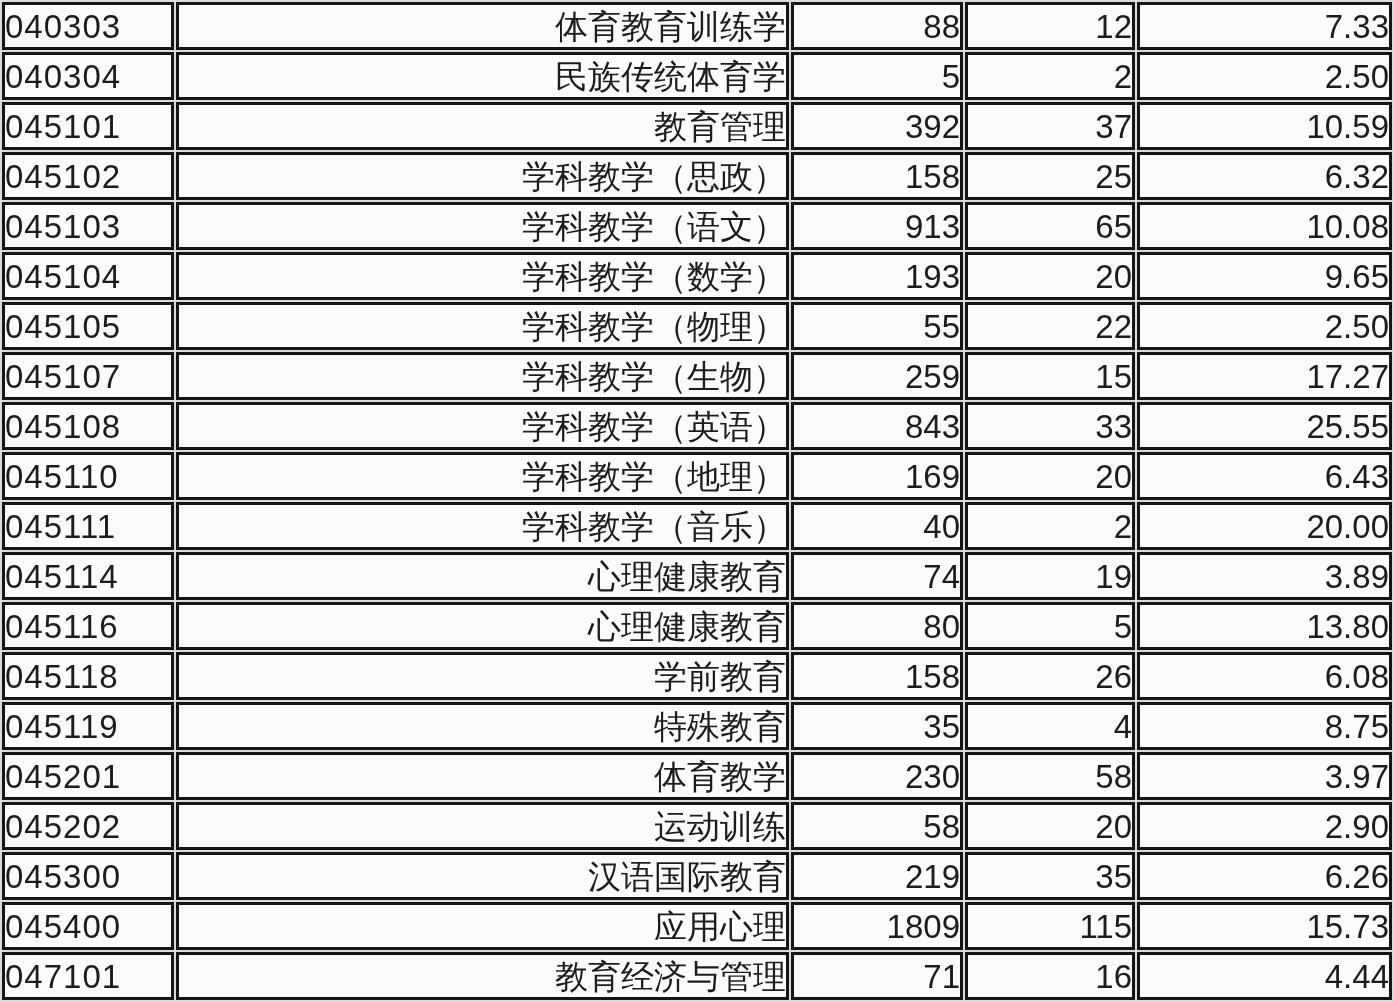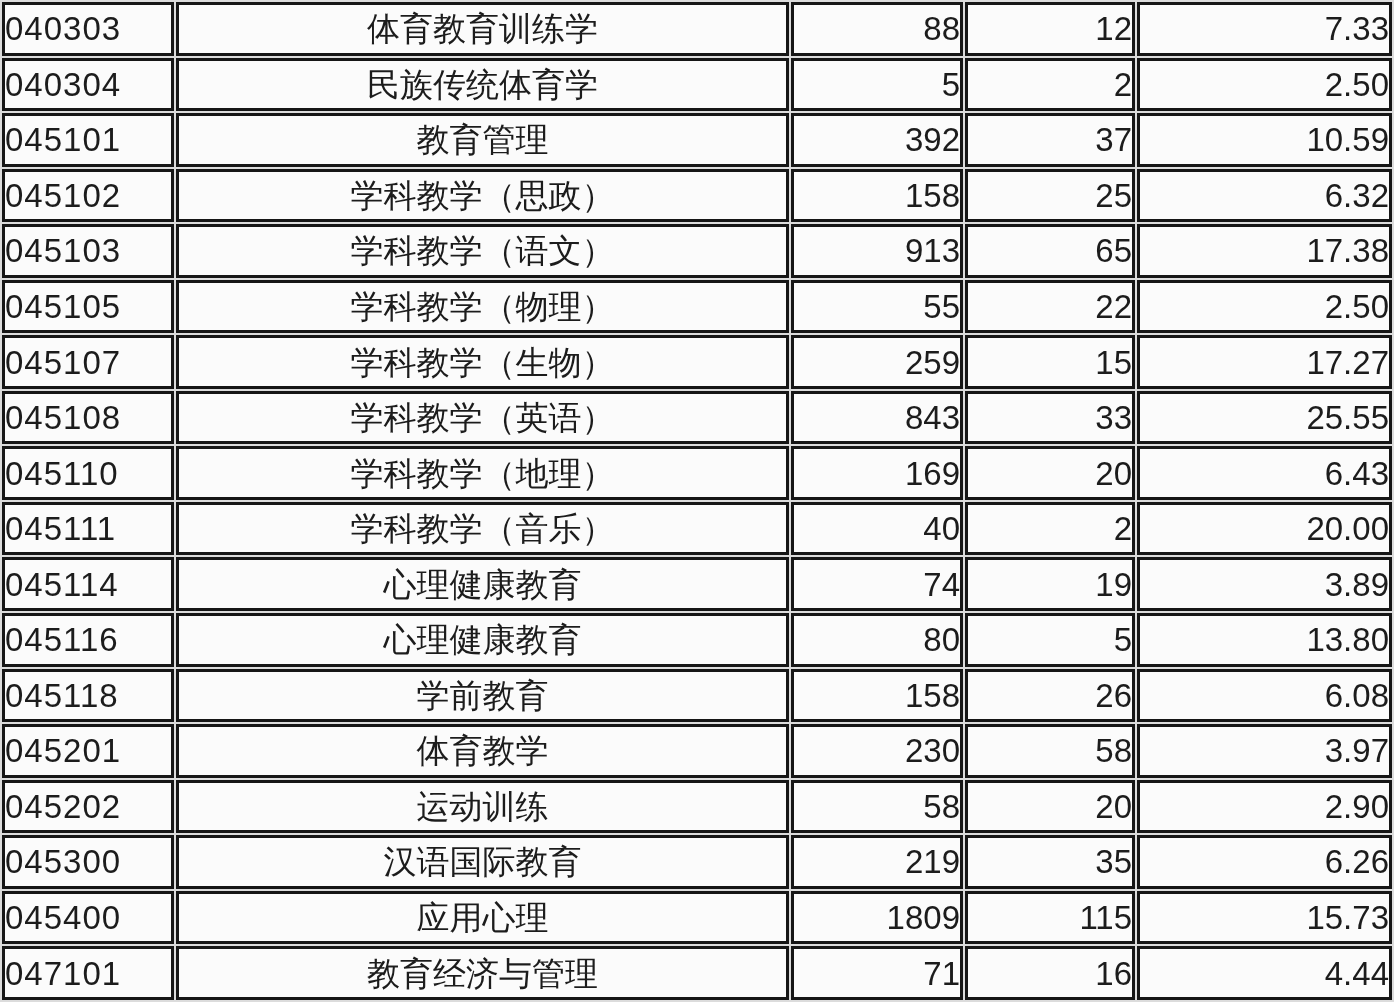--- a/index.html
+++ b/index.html
@@ -32,21 +32,21 @@
     white-space: nowrap;
     overflow: hidden;
     padding: 0;
   }
   td.c-code {
     text-align: left;
     padding-left: 18px;
     letter-spacing: 1px;
   }
   td.c-name {
-    text-align: center;
+    text-align: right;
     padding-left: 10px;
   }
   td.c-num {
     text-align: right;
     padding-right: 12px;
   }
   td.c-ratio {
     text-align: right;
     padding-right: 20px;
   }
@@ -94,23 +94,30 @@
     <td class="c-num">158</td>
     <td class="c-num">25</td>
     <td class="c-num c-ratio">6.32</td>
   </tr>
 
   <tr>
     <td class="c-code">045103</td>
     <td class="c-name">学科教学（语文）</td>
     <td class="c-num">913</td>
     <td class="c-num">65</td>
-    <td class="c-num c-ratio">17.38</td>
-  </tr>
-
+    <td class="c-num c-ratio">10.08</td>
+  </tr>
+
+  <tr>
+    <td class="c-code">045104</td>
+    <td class="c-name">学科教学（数学）</td>
+    <td class="c-num">193</td>
+    <td class="c-num">20</td>
+    <td class="c-num c-ratio">9.65</td>
+  </tr>
 
   <tr>
     <td class="c-code">045105</td>
     <td class="c-name">学科教学（物理）</td>
     <td class="c-num">55</td>
     <td class="c-num">22</td>
     <td class="c-num c-ratio">2.50</td>
   </tr>
 
 
@@ -164,20 +171,27 @@
   </tr>
 
   <tr>
     <td class="c-code">045118</td>
     <td class="c-name">学前教育</td>
     <td class="c-num">158</td>
     <td class="c-num">26</td>
     <td class="c-num c-ratio">6.08</td>
   </tr>
 
+  <tr>
+    <td class="c-code">045119</td>
+    <td class="c-name">特殊教育</td>
+    <td class="c-num">35</td>
+    <td class="c-num">4</td>
+    <td class="c-num c-ratio">8.75</td>
+  </tr>
 
   <tr>
     <td class="c-code">045201</td>
     <td class="c-name">体育教学</td>
     <td class="c-num">230</td>
     <td class="c-num">58</td>
     <td class="c-num c-ratio">3.97</td>
   </tr>
 
   <tr>

